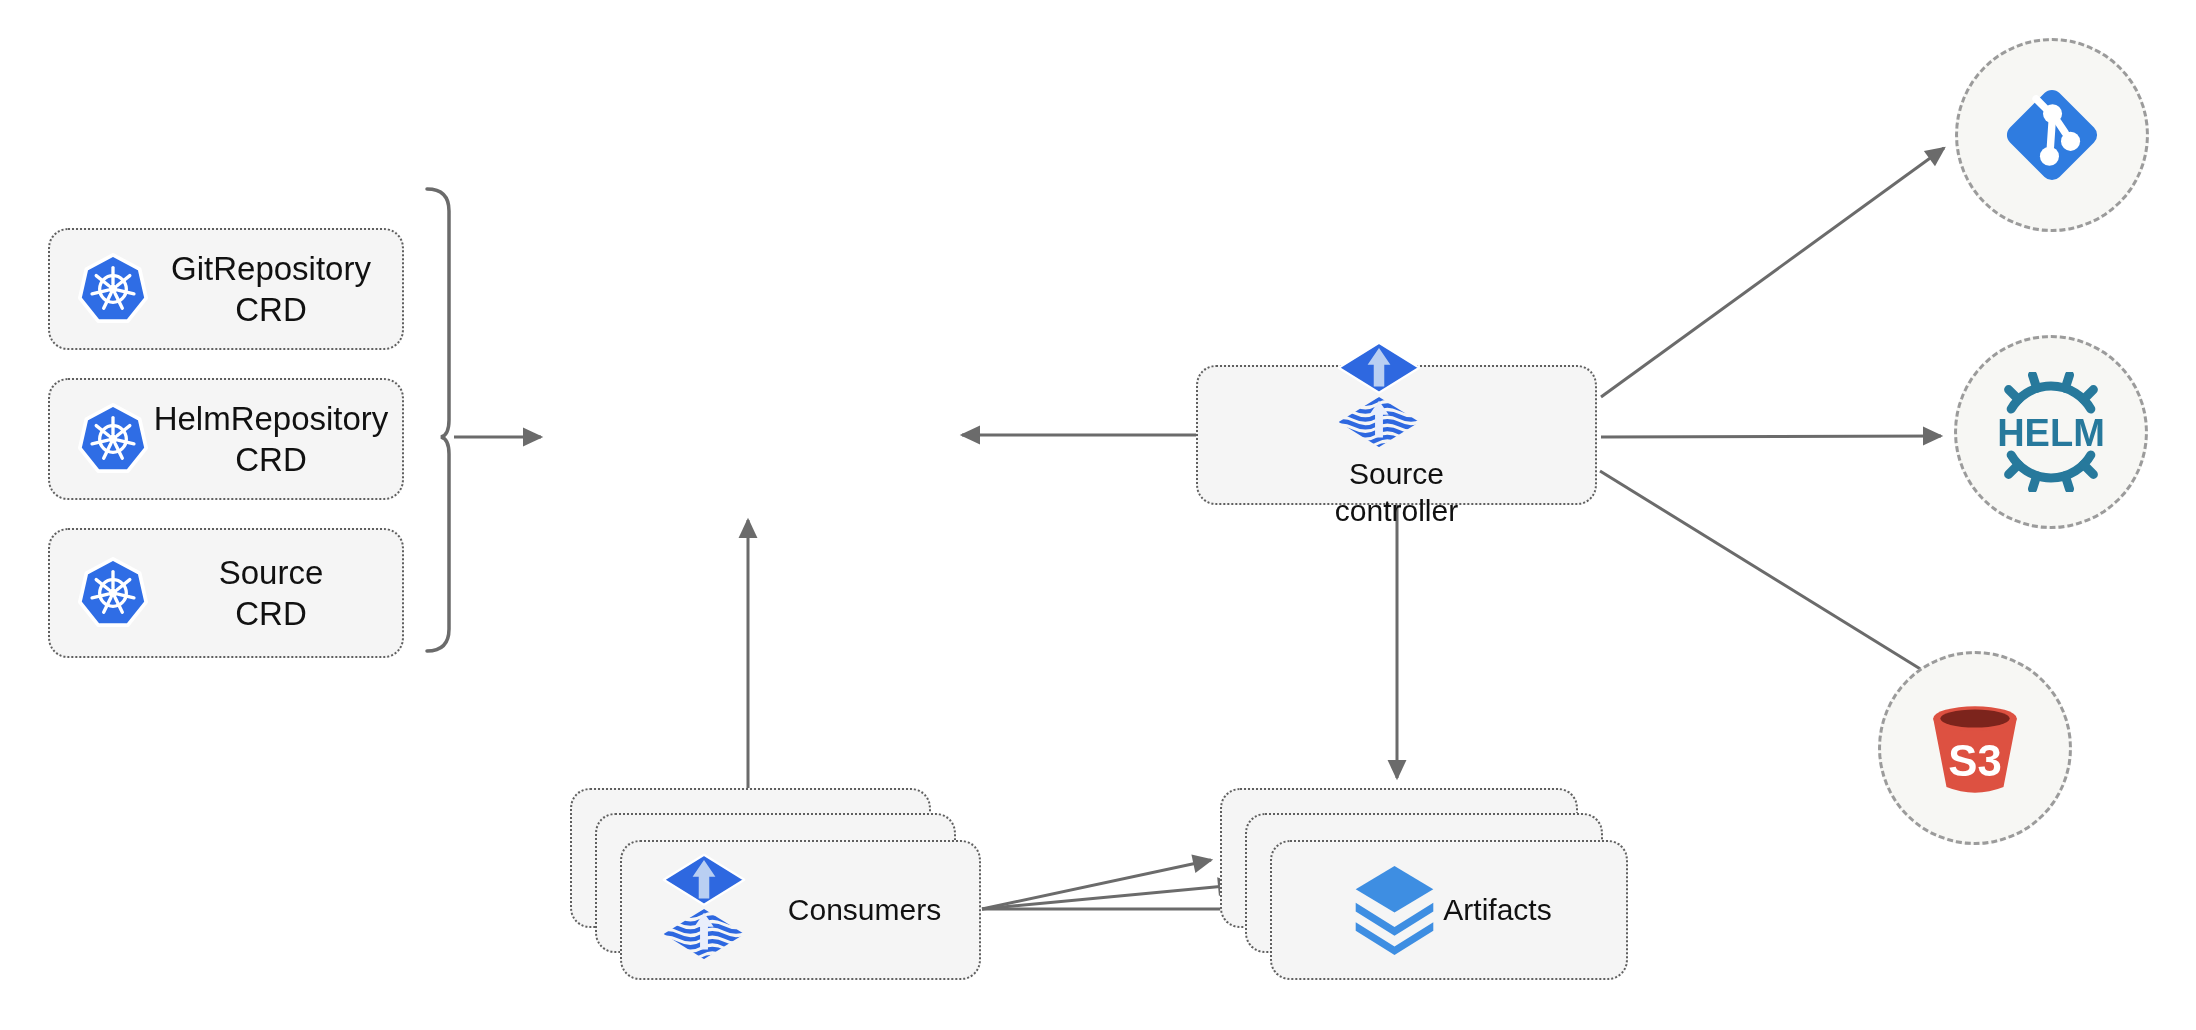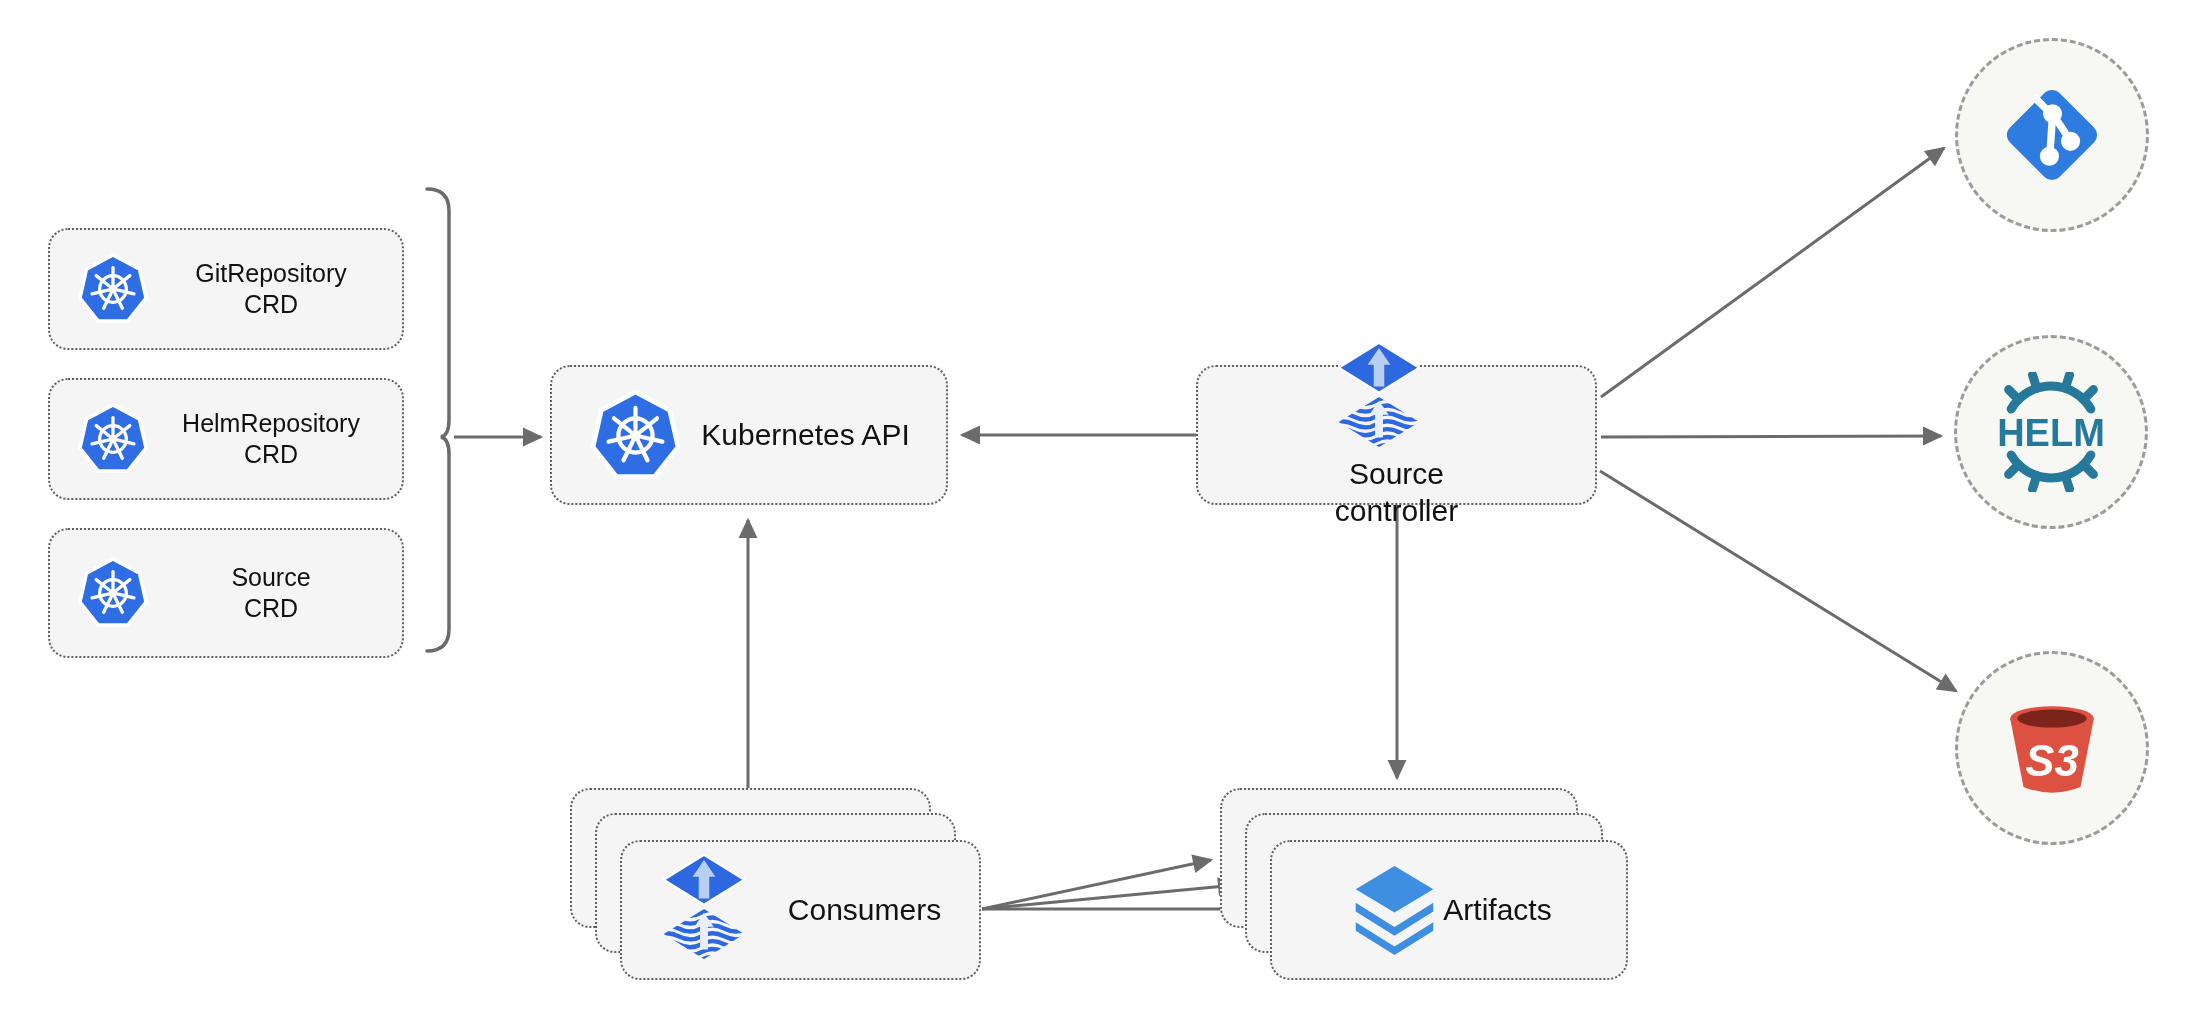--- a/index.html
+++ b/index.html
@@ -20,21 +20,21 @@
 
   .node{
     position:absolute; box-sizing:border-box; z-index:1;
     background:var(--box-bg); border:2.5px dotted var(--box-border); border-radius:20px;
     display:flex; align-items:center; justify-content:center;
   }
   .stack-sheet{z-index:1;}
   .front{z-index:2;}
   .label{font-size:30px; line-height:1.25; text-align:center; color:var(--text); white-space:nowrap;}
   .crd{justify-content:flex-start; padding-left:26px;}
-  .crd .label{font-size:25px; flex:1; padding-right:10px;}
+  .crd .label{font-size:33px; flex:1; padding-right:10px;}
   .circle{
     border-radius:50%; border:3px dashed var(--circle-border); background:var(--circle-bg);
   }
 
   
   .crd .k8s-icon{width:74px; height:76px; flex:0 0 auto;}
   .api-row{display:flex; align-items:center; gap:18px;}
   .api-row .k8s-icon{width:95px; height:97px;}
   .src-row{display:flex; align-items:flex-start; flex-direction:column;}
   .flux-icon{width:88px; height:114px;}
@@ -147,39 +147,20 @@
         <line x1="55.5" y1="45.6" x2="72.7" y2="31.9"></line>
       </g>
       <circle class="k8s-hub" cx="50" cy="50" r="6"></circle>
     </svg>
     <div class="label">
       <div>Source</div>
       <div>CRD</div>
     </div>
   </div>
 
-  <div class="node front" style="left:550px;top:365px;width:398px;height:140px;">
-    <div class="api-row">
-      <svg class="k8s-icon" viewBox="0 0 100 100">
-        <polygon class="k8s-hept" points="50,4 14,23.3 5.2,62.2 30,93.4 70,93.4 94.8,62.2 86,23.3"></polygon>
-        <g class="k8s-wheel">
-          <circle cx="50" cy="50" r="18"></circle>
-          <line x1="50" y1="43" x2="50" y2="21"></line>
-          <line x1="44.5" y1="45.6" x2="27.3" y2="31.9"></line>
-          <line x1="43.2" y1="51.6" x2="21.7" y2="56.5"></line>
-          <line x1="47" y1="56.3" x2="37.4" y2="76.1"></line>
-          <line x1="53" y1="56.3" x2="62.6" y2="76.1"></line>
-          <line x1="56.8" y1="51.6" x2="78.3" y2="56.5"></line>
-          <line x1="55.5" y1="45.6" x2="72.7" y2="31.9"></line>
-        </g>
-        <circle class="k8s-hub" cx="50" cy="50" r="6"></circle>
-      </svg>
-      <div class="label">Kubernetes API</div>
-    </div>
-  </div>
 
   <div class="node front" style="left:1196px;top:365px;width:401px;height:140px;">
     <div class="src-row">
       <svg class="flux-icon" viewBox="0 0 100 130">
         <polygon class="flux-diamond" points="50,2 96,30.5 50,59 4,30.5"></polygon>
         <polygon class="flux-arrow" points="50,8 63,27 56,27 56,52 44,52 44,27 37,27"></polygon>
         <clipPath id="fluxclip1">
             <polygon points="50,64 96,92.5 50,121 4,92.5"></polygon>
           </clipPath>
         <g class="flux-stripes" clip-path="url(#fluxclip1)">
@@ -261,21 +242,21 @@
         <line x1="92.5" y1="27.5" x2="102.4" y2="17.6"></line>
         <line x1="27.5" y1="92.5" x2="17.6" y2="102.4"></line>
         <line x1="45.8" y1="103.7" x2="41.5" y2="117"></line>
         <line x1="74.2" y1="103.7" x2="78.5" y2="117"></line>
         <line x1="92.5" y1="92.5" x2="102.4" y2="102.4"></line>
       </g>
       <text class="helm-text" x="60" y="73.5" text-anchor="middle">HELM</text>
     </svg>
   </div>
 
-  <div class="node circle" style="left:1955px;top:651px;width:194px;height:194px;font-style:italic;">
+  <div class="node circle" style="left:1878px;top:651px;width:194px;height:194px;">
     <svg class="s3-icon" viewBox="0 0 120 120">
       <path class="s3-body" d="M16,29 L30,101 Q60,113 90,101 L104,29 Q60,44 16,29 Z"></path>
       <ellipse class="s3-body" cx="60" cy="29" rx="44" ry="13"></ellipse>
       <ellipse class="s3-inner" cx="60" cy="29" rx="36.5" ry="9.5"></ellipse>
       <text class="s3-text" x="60" y="89" text-anchor="middle">S3</text>
     </svg>
   </div>
 
 </div>
 

